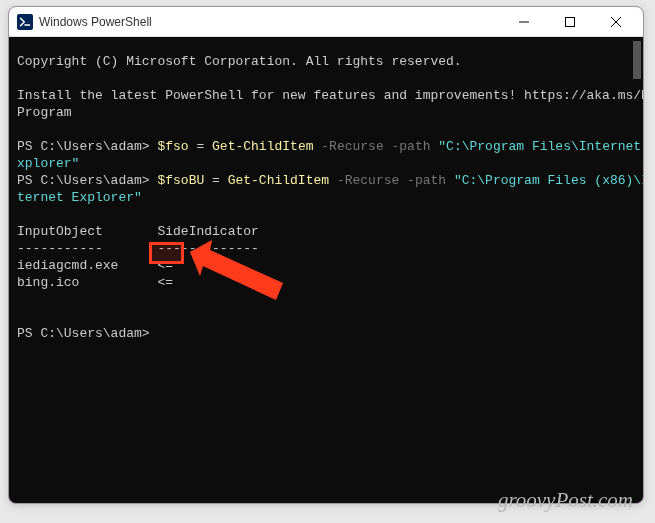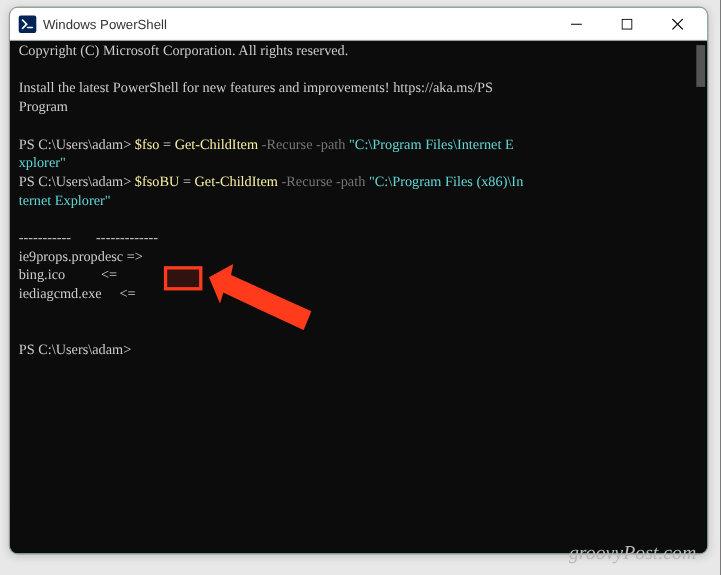--- a/index.html
+++ b/index.html
@@ -10,21 +10,21 @@
       font-family: Consolas, 'Courier New', monospace;
       position: relative;
       overflow: hidden;
     }
     .window {
       position: absolute;
       top: 6px;
       left: 8px;
       width: 636px;
       height: 498px;
-      background: #22c55e;
+      background: #d946ef;
       border: 1px solid #999;
       border-radius: 8px;
       overflow: hidden;
       box-shadow: 0 2px 8px rgba(0,0,0,0.15);
     }
     .titlebar {
       height: 30px;
       background: #fff;
       display: flex;
       align-items: center;
@@ -54,27 +54,26 @@
       height: 30px;
       display: flex;
       align-items: center;
       justify-content: center;
       cursor: pointer;
     }
     .win-btn svg { width: 10px; height: 10px; }
     .terminal {
       background: #0c0c0c;
       height: calc(100% - 30px);
-      padding: 0 8px;
+      padding: 16px 8px;
       font-size: 13px;
       line-height: 17px;
       color: #cccccc;
       overflow: hidden;
       position: relative;
-      font-family: Liberation Serif, serif;
     }
     .terminal-scrollbar {
       position: absolute;
       top: 4px;
       right: 2px;
       width: 8px;
       height: 38px;
       background: #555;
       border-radius: 0;
     }
@@ -98,21 +97,21 @@
       top: 238px;
       left: 188px;
       pointer-events: none;
     }
     .watermark {
       position: absolute;
       bottom: 10px;
       right: 22px;
       font-family: Georgia, serif;
       font-style: italic;
-      font-size: 18px;
+      font-size: 21px;
       color: #b8b8b8;
       pointer-events: none;
     }
   </style>
 </head>
 <body>
 
 <div class="window">
   <div class="titlebar">
     <div class="ps-icon">
@@ -150,24 +149,24 @@
     <div class="line"> </div>
 
     <div class="line"><span class="c-white">PS C:\Users\adam&gt; </span><span class="c-yellow">$fso</span><span class="c-white"> = </span><span class="c-yellow">Get-ChildItem</span><span class="c-gray"> -Recurse </span><span class="c-gray">-path </span><span class="c-cyan">"C:\Program Files\Internet E</span></div>
     <div class="line"><span class="c-cyan">xplorer"</span></div>
 
     <div class="line"><span class="c-white">PS C:\Users\adam&gt; </span><span class="c-yellow">$fsoBU</span><span class="c-white"> = </span><span class="c-yellow">Get-ChildItem</span><span class="c-gray"> -Recurse </span><span class="c-gray">-path </span><span class="c-cyan">"C:\Program Files (x86)\In</span></div>
     <div class="line"><span class="c-cyan">ternet Explorer"</span></div>
 
 
     <div class="line"> </div>
+    <div class="line c-white">InputObject       SideIndicator</div>
     <div class="line c-white">-----------       -------------</div>
-    <div class="line c-white">ie9props.propdesc =&gt;</div>
+    <div class="line c-white">iediagcmd.exe     &lt;=</div>
     <div class="line c-white">bing.ico          &lt;=</div>
-    <div class="line c-white">iediagcmd.exe     &lt;=</div>
     <div class="line"> </div>
     <div class="line"> </div>
     <div class="line c-white">PS C:\Users\adam&gt;</div>
   </div>
 </div>
 
 <div class="highlight-box"></div>
 <svg class="arrow" width="120" height="80">
   <defs>
     <filter id="sh">

